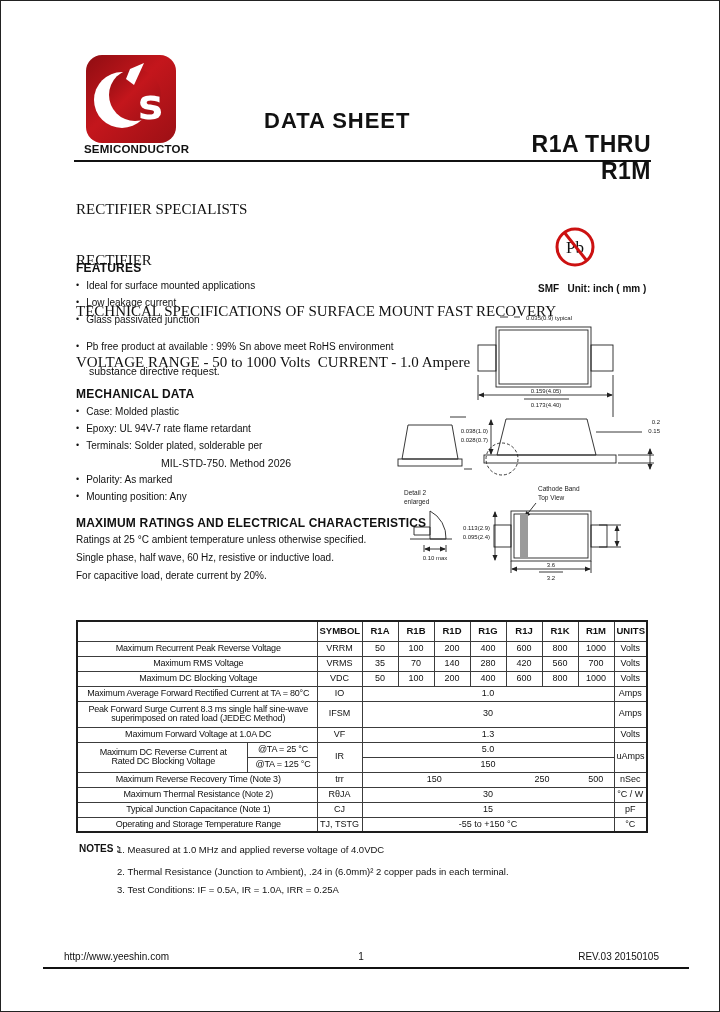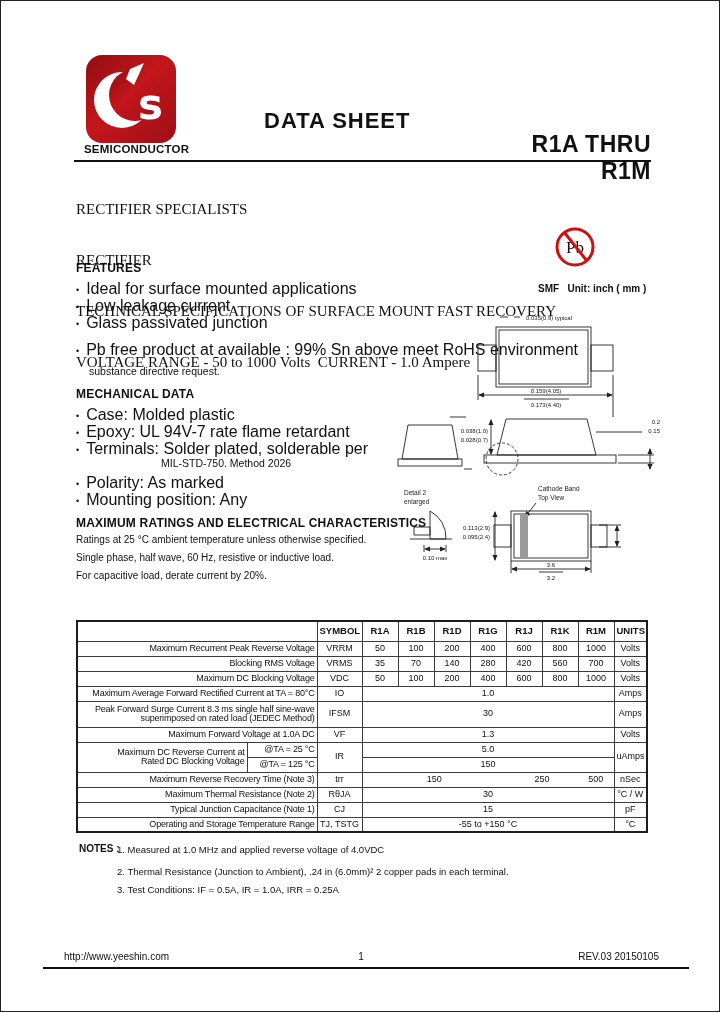--- a/index.html
+++ b/index.html
@@ -9,31 +9,31 @@
   .abs{position:absolute}
   .b{font-weight:bold}
   
   .brand{font-size:11.5px;font-weight:bold;letter-spacing:.2px}
   .doctitle{font-size:22px;font-weight:bold;letter-spacing:1px;font-family:"Liberation Sans",sans-serif}
   .part{font-size:23px;font-weight:bold;text-align:right;letter-spacing:.5px}
   .rule{background:#111}
   .serifblk{font-family:"Liberation Serif",serif;font-weight:normal;font-size:15px;line-height:17px;white-space:pre}
   
   .sech{font-size:12px;font-weight:bold;letter-spacing:.2px}
-  .li{font-size:16px;white-space:nowrap}
+  .li{font-size:10px;white-space:nowrap}
   .li::before{content:"•";margin-right:7px;font-size:9px;position:relative;top:-1px}
   .cont{font-size:10.5px;white-space:nowrap}
   .bodyln{font-size:10px;white-space:nowrap}
   .smf{font-size:10px;white-space:pre}
   
   .pb svg{display:block}
   
   table.spec{border-collapse:collapse;width:570px;table-layout:fixed;font-size:9px;color:#111;border:2px solid #1d1d1d}
   .spec td{border:1px solid #3c3c3c;padding:0 2px;text-align:center;height:15px;line-height:1.05;vertical-align:middle}
-  .spec td.p{text-align:right;padding-left:4px;white-space:nowrap;letter-spacing:-.2px}
+  .spec td.p{text-align:center;padding-left:4px;white-space:nowrap;letter-spacing:-.2px}
   .spec tr.hrow td{height:20px;font-weight:bold;font-size:9.5px}
   .spec tr.tall td{height:26px}
   .spec td.nl{border-left-style:hidden}
   
   .notes-label{font-size:10px;font-weight:bold}
   .note{font-size:9.5px;white-space:nowrap}
   .foot{font-size:10px}
   
   .dwg{display:block}
   .dwg text{font-family:"Liberation Sans",sans-serif;font-size:6px;fill:#222;stroke:none}
@@ -206,21 +206,21 @@
         <td>50</td>
         <td>100</td>
         <td>200</td>
         <td>400</td>
         <td>600</td>
         <td>800</td>
         <td>1000</td>
         <td>Volts</td>
       </tr>
       <tr>
-        <td colspan="2" class="p">Blocking  RMS Voltage</td>
+        <td colspan="2" class="p">Maximum  RMS Voltage</td>
         <td>VRMS</td>
         <td>35</td>
         <td>70</td>
         <td>140</td>
         <td>280</td>
         <td>420</td>
         <td>560</td>
         <td>700</td>
         <td>Volts</td>
       </tr>

